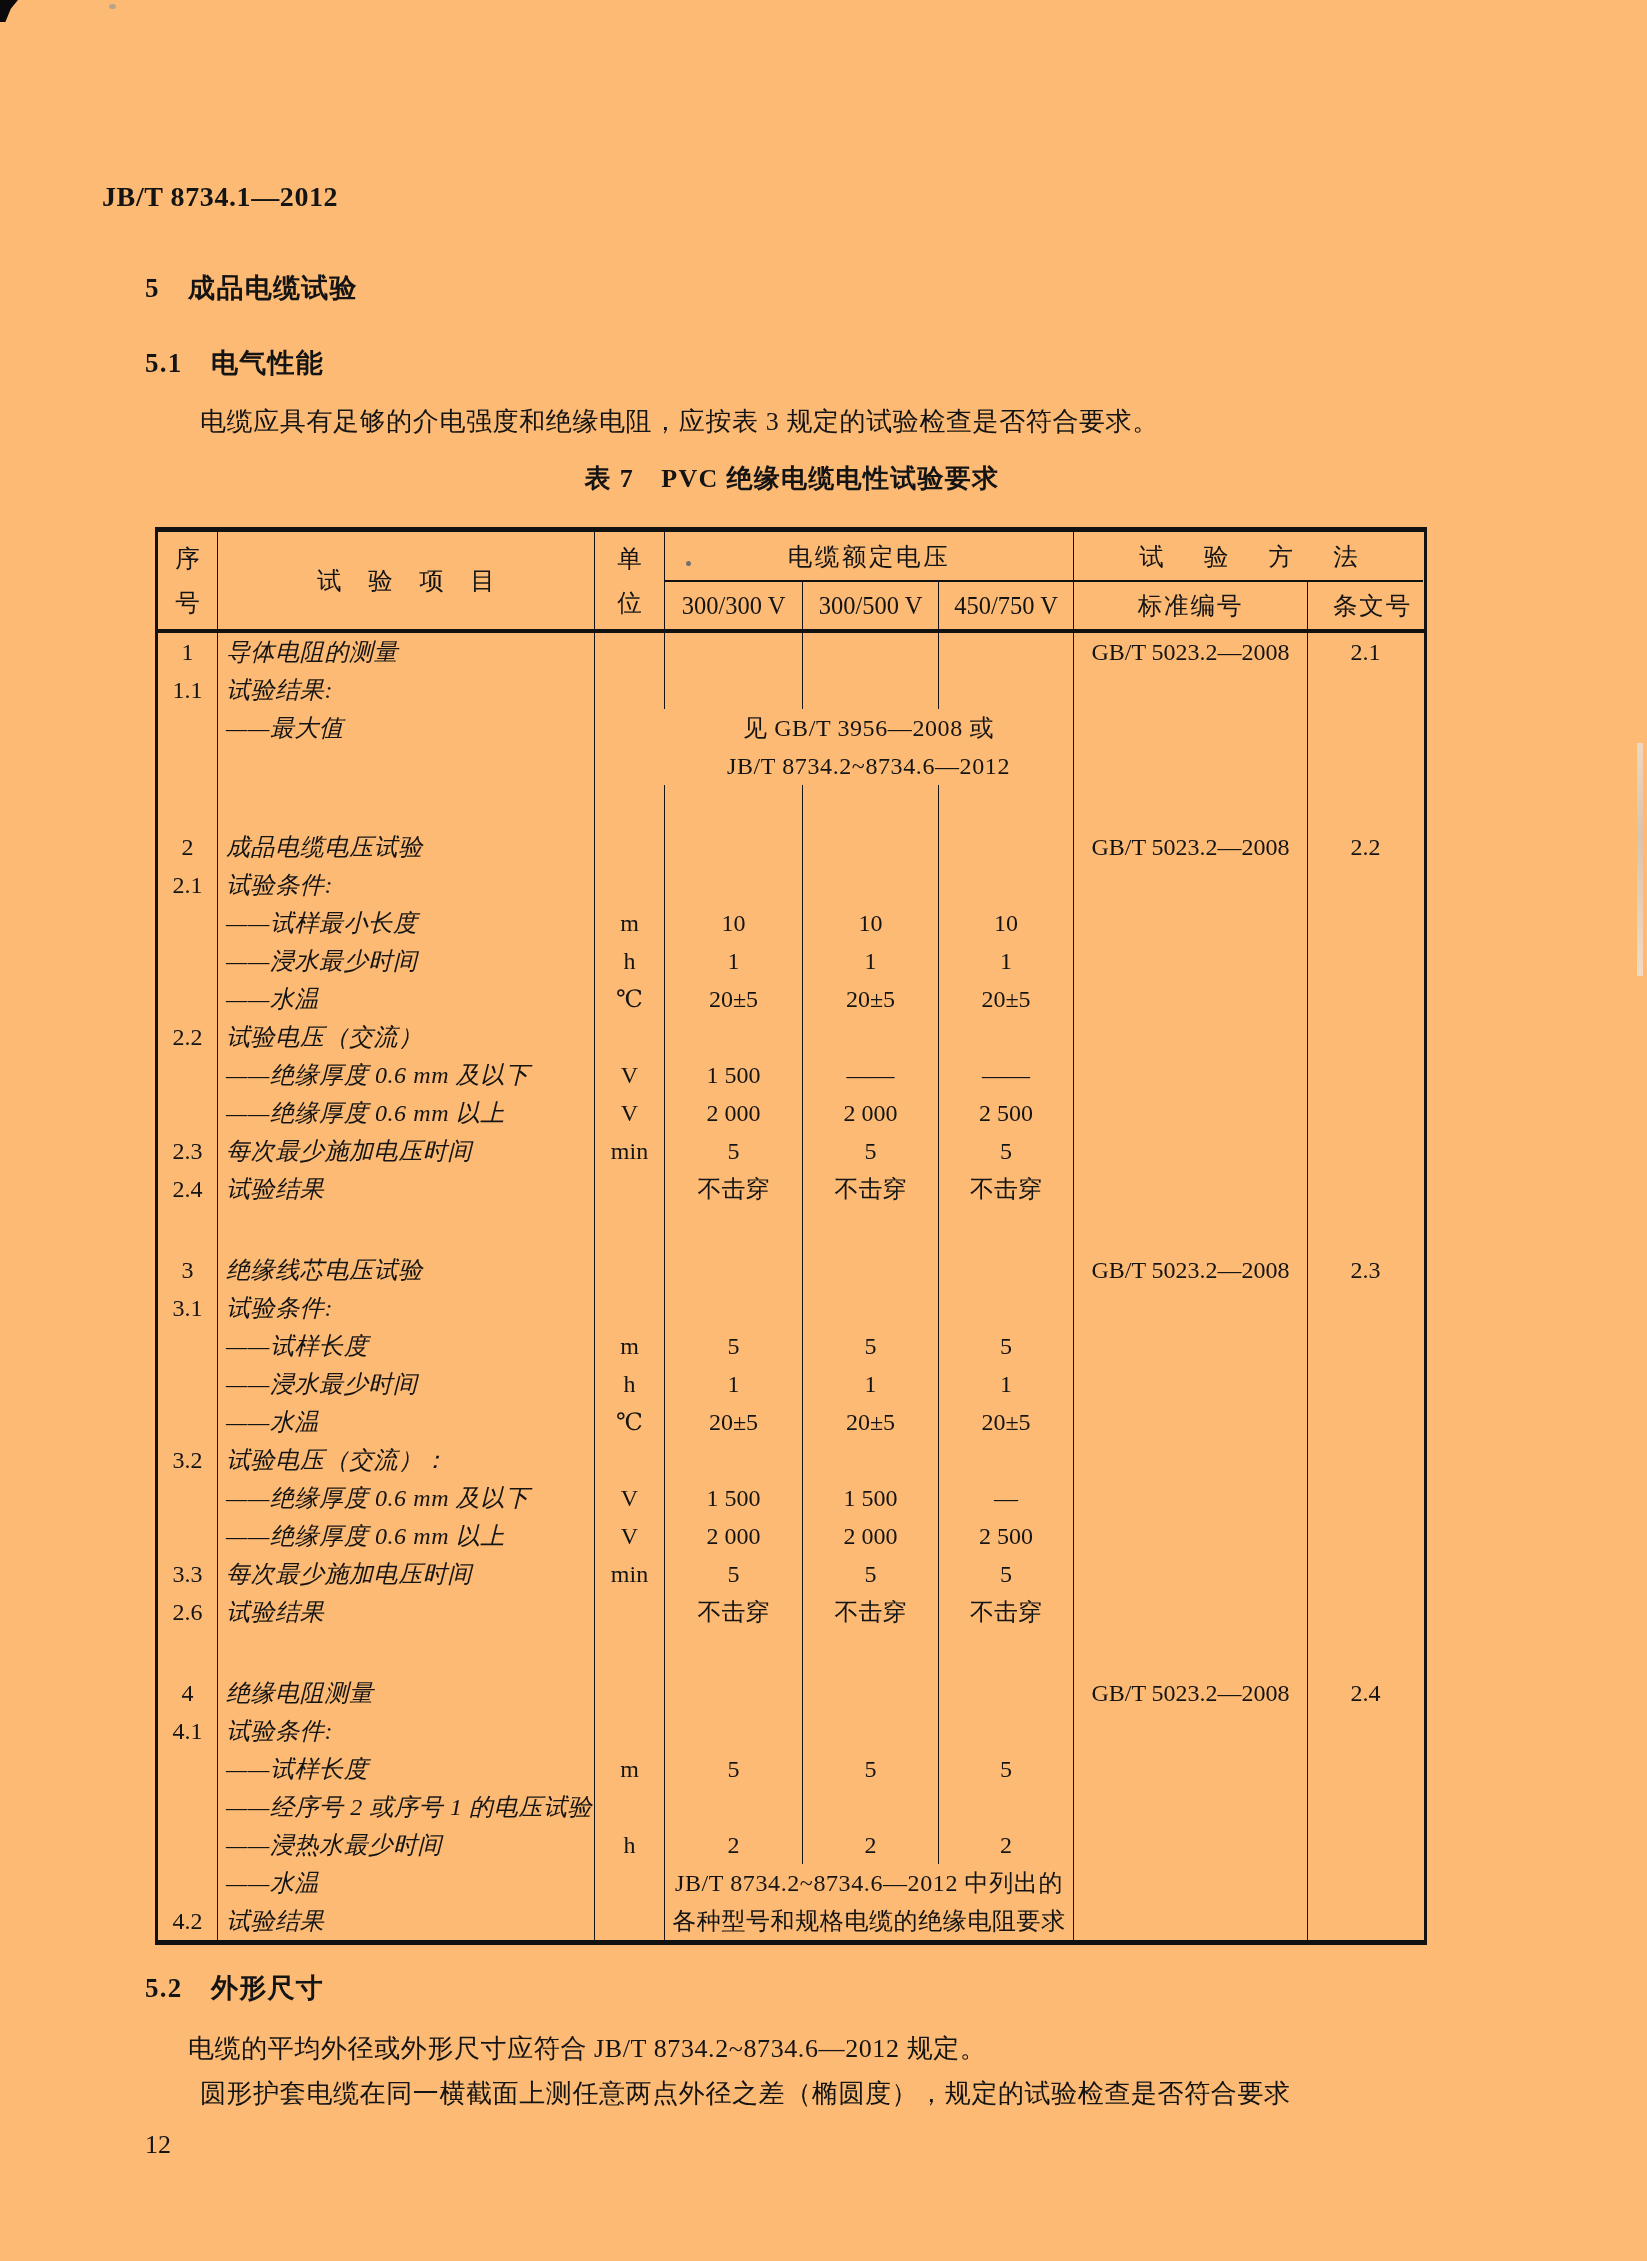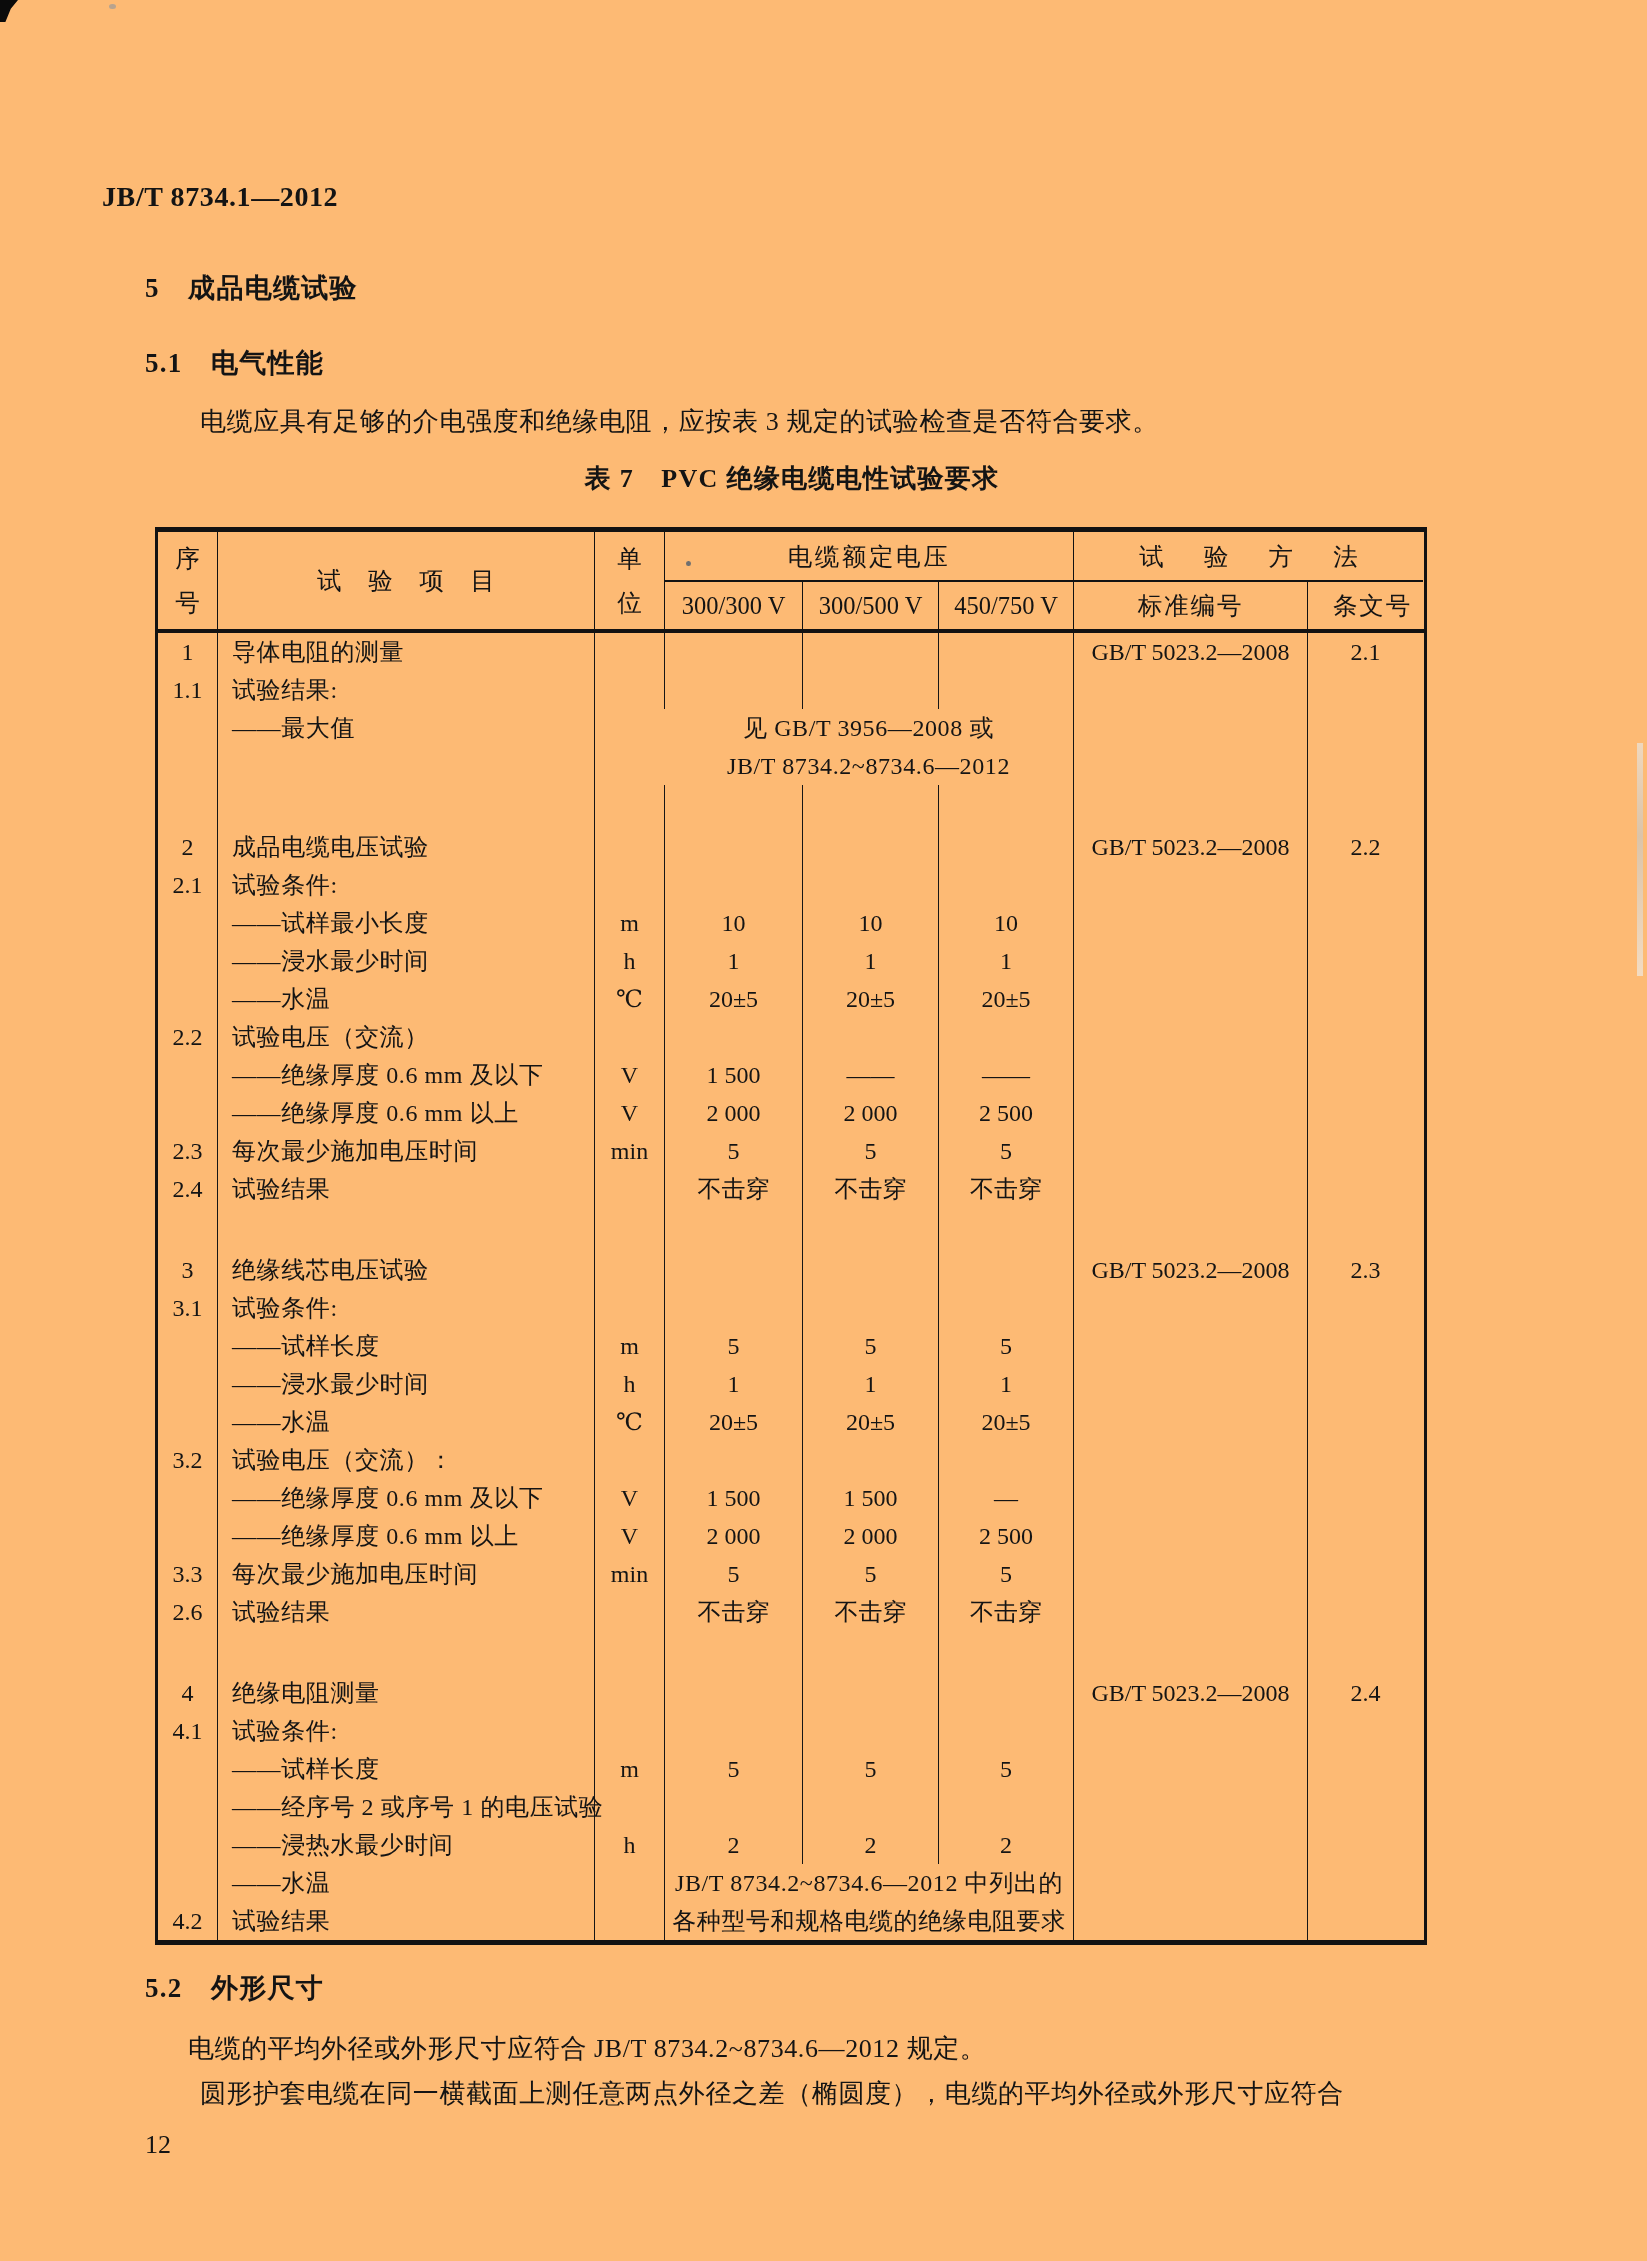--- a/index.html
+++ b/index.html
@@ -95,21 +95,21 @@
     grid-template-columns: 59px 377px 70px 138px 136px 135px 234px 116px;
     height: 38px;
   }
   .trow.blank { height: 43px; }
   .tc {
     display: flex; align-items: center; justify-content: center;
     border-left: 1.9px solid #161616;
     white-space: nowrap; overflow: visible;
   }
   .c-no { border-left: none; }
-  .c-item { justify-content: flex-start; padding-left: 14px; letter-spacing: 0.6px; }
+  .c-item { justify-content: flex-start; padding-left: 8px; letter-spacing: 0.6px; font-style: italic; }
   .c-span { grid-column: 4 / 7; letter-spacing: 0.6px; }
   .c-span.nub { border-left: none; }
 </style>
 </head>
 <body>
 
 <div class="page">
 
   <div class="corner-blob"></div>
   <div class="corner-speck"></div>
@@ -474,18 +474,18 @@
           <div class="tc c-unit"></div>
           <div class="tc c-span">各种型号和规格电缆的绝缘电阻要求</div>
           <div class="tc c-std"></div>
           <div class="tc c-clause"></div>
         </div>
       </div>
   </div>
 
   <div class="h-sec h52">5.2　外形尺寸</div>
   <div class="para p52a">电缆的平均外径或外形尺寸应符合 JB/T 8734.2~8734.6—2012 规定。</div>
-  <div class="para p52b">圆形护套电缆在同一横截面上测任意两点外径之差（椭圆度），电缆的平均外径或外形尺寸应符合</div>
+  <div class="para p52b">圆形护套电缆在同一横截面上测任意两点外径之差（椭圆度），规定的试验检查是否符合要求</div>
 
   <div class="page-number">12</div>
 
 </div>
 
 
 </body></html>

